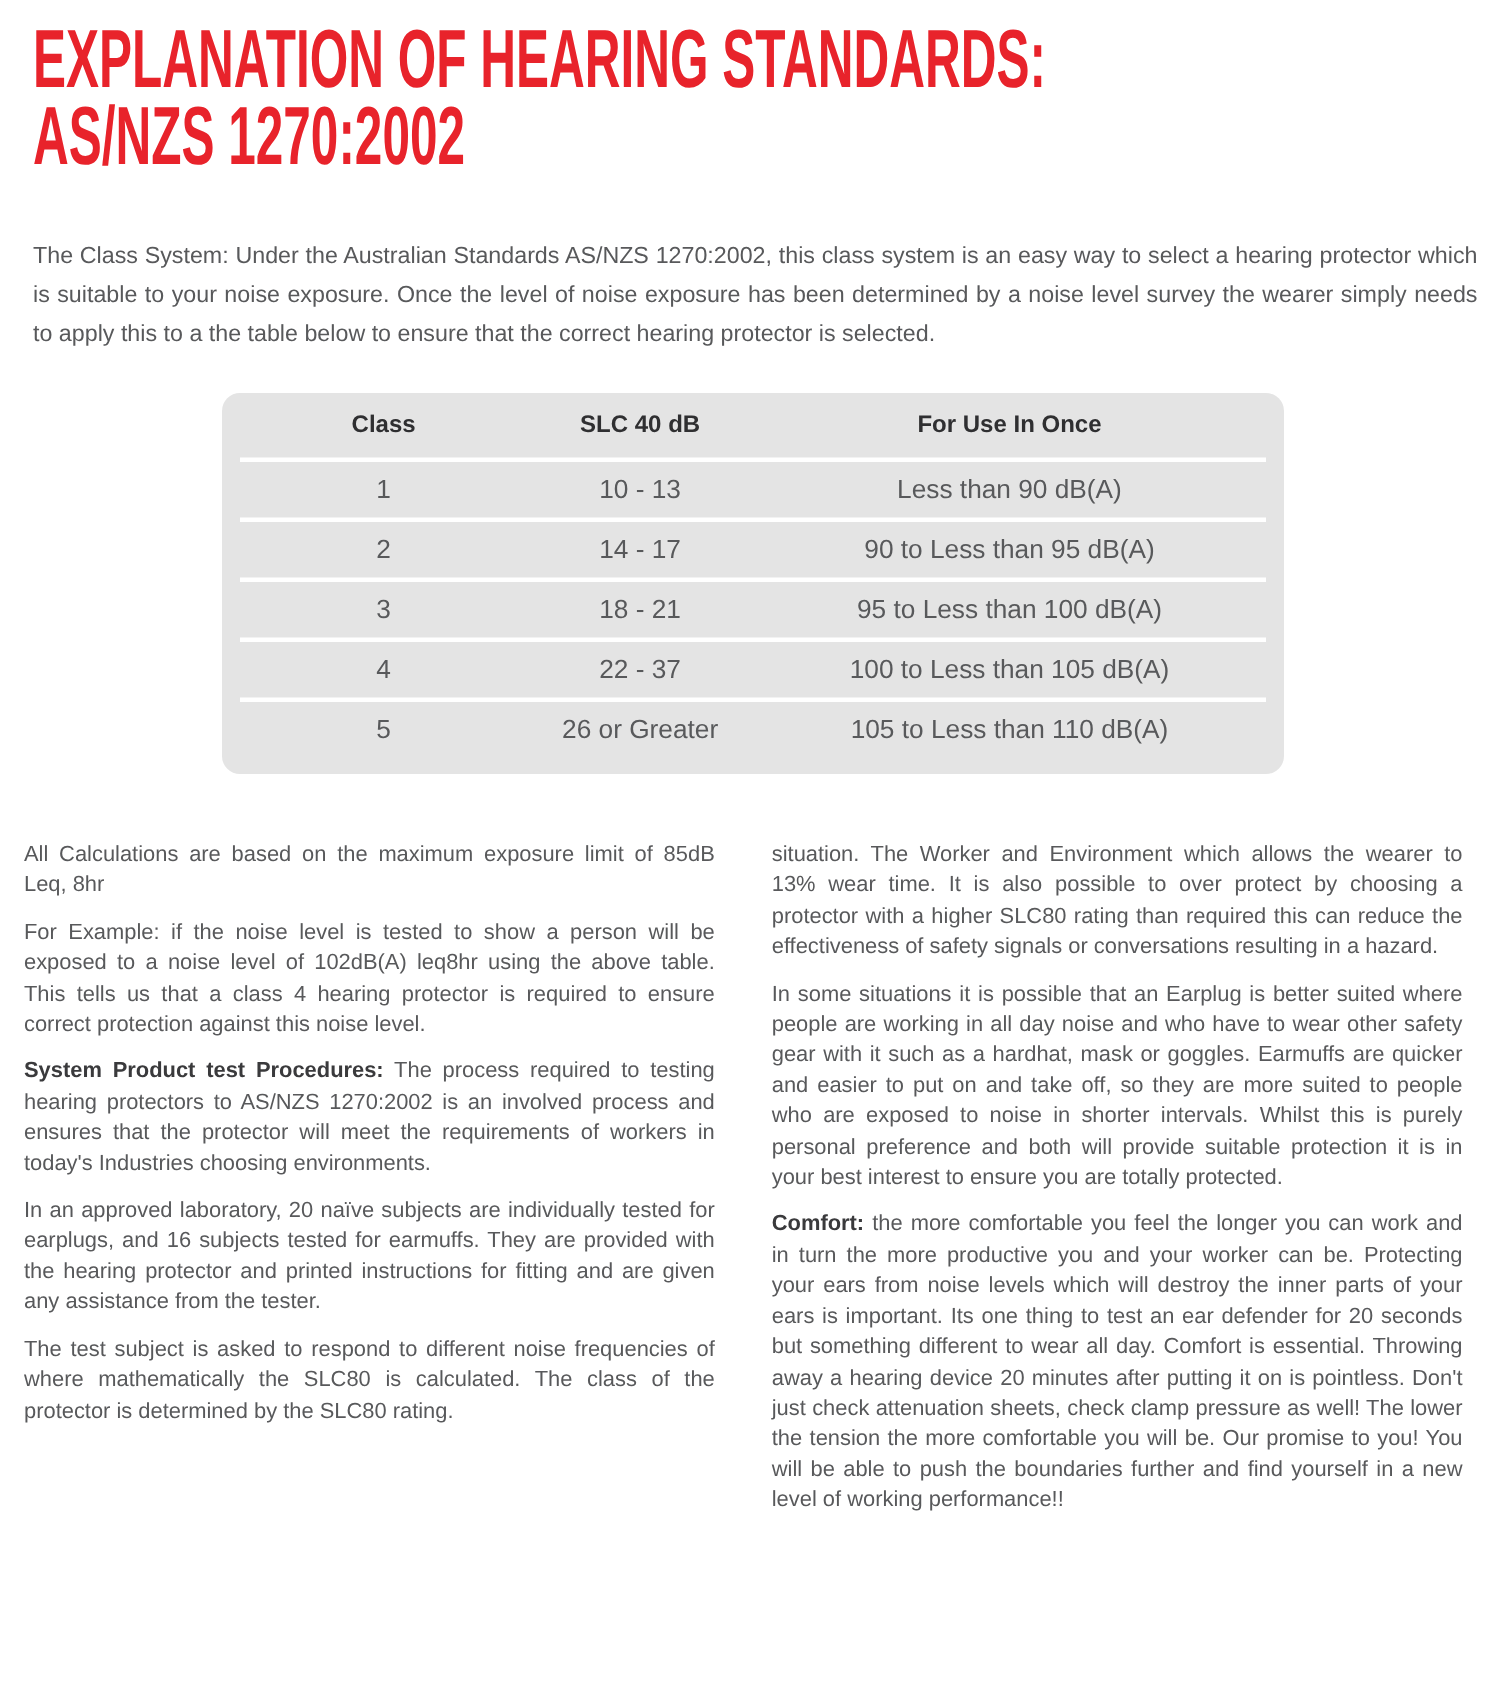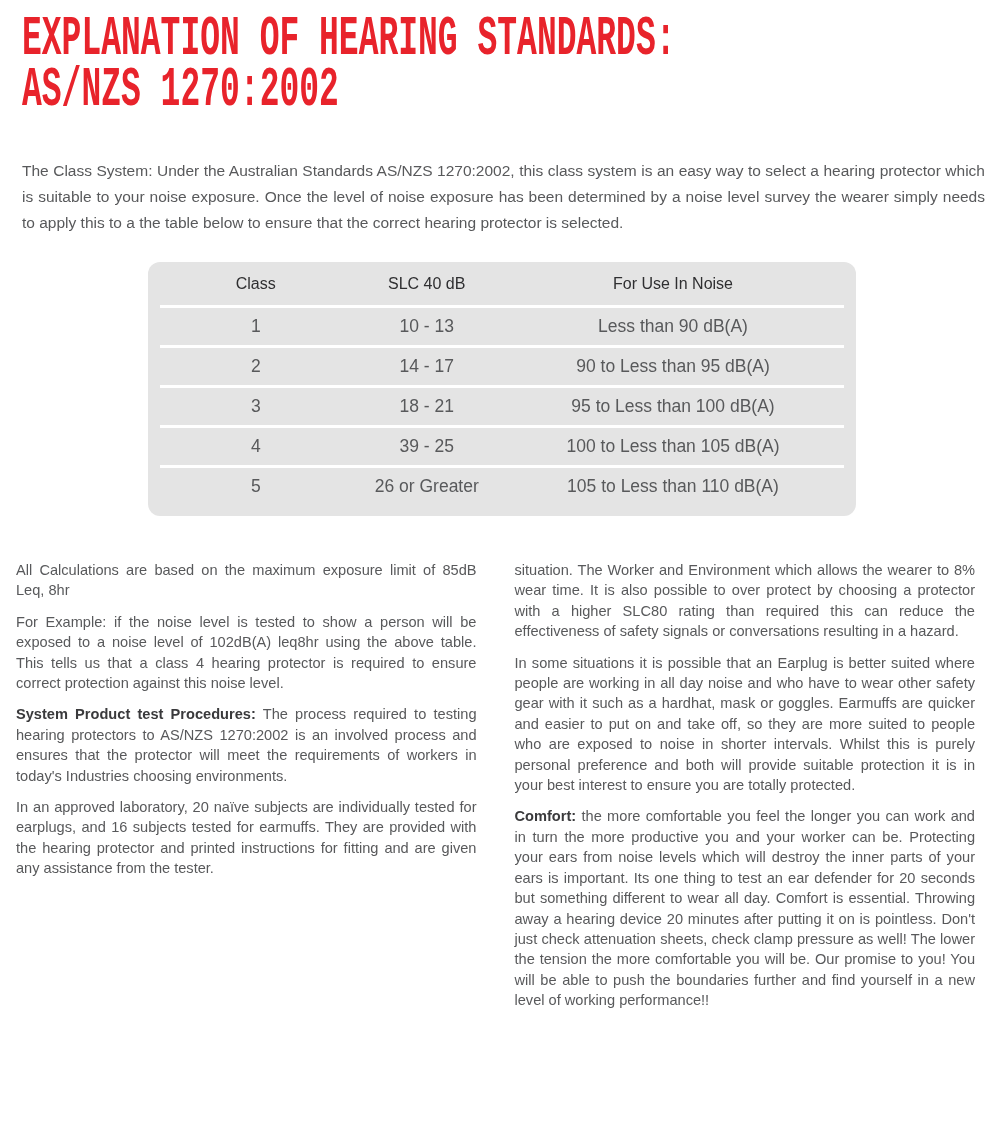--- a/index.html
+++ b/index.html
@@ -14,21 +14,21 @@
   body{
     width:1000px;height:1123px;
     font-family:"Liberation Sans",sans-serif;
     color:var(--body-text);
     overflow:hidden;
     position:relative;
   }
   .page{width:1000px;height:1123px;overflow:hidden;}
 
   
-  .heading{margin:14px 0 0 22px;font-family:Liberation Mono, monospace;}
+  .heading{margin:14px 0 0 22px;}
   .heading .line{
     font-weight:bold;
     font-size:55px;
     line-height:51px;
     color:var(--heading-red);
     white-space:nowrap;
     transform:scaleX(0.60);
     transform-origin:0 50%;
     letter-spacing:0px;
   }
@@ -55,21 +55,21 @@
     width:100%;
     border-collapse:collapse;
     table-layout:fixed;
   }
   table.class-table col.c1{width:28%;}
   table.class-table col.c2{width:22%;}
   table.class-table col.c3{width:50%;}
   table.class-table th{
     height:42px;
     font-size:16px;
-    font-weight:normal;
+    font-weight:bold;
     color:var(--table-header-text);
     text-align:center;
     vertical-align:middle;
     border-bottom:3px solid #fff;
   }
   table.class-table td{
     height:40px;
     font-size:17.5px;
     color:var(--body-text);
     text-align:center;
@@ -110,60 +110,61 @@
     <table class="class-table">
       <colgroup>
           <col class="c1">
           <col class="c2">
           <col class="c3">
         </colgroup>
       <thead>
         <tr>
           <th>Class</th>
           <th>SLC 40 dB</th>
-          <th>For Use In Noise</th>
+          <th>For Use In Once</th>
         </tr>
       </thead>
       <tbody>
           <tr>
             <td>1</td>
             <td>10 - 13</td>
             <td>Less than 90 dB(A)</td>
           </tr>
           <tr>
             <td>2</td>
             <td>14 - 17</td>
             <td>90 to Less than 95 dB(A)</td>
           </tr>
           <tr>
             <td>3</td>
             <td>18 - 21</td>
             <td>95 to Less than 100 dB(A)</td>
           </tr>
           <tr>
             <td>4</td>
-            <td>39 - 25</td>
+            <td>22 - 37</td>
             <td>100 to Less than 105 dB(A)</td>
           </tr>
           <tr>
             <td>5</td>
             <td>26 or Greater</td>
             <td>105 to Less than 110 dB(A)</td>
           </tr>
         </tbody>
     </table>
   </div>
 
   <div class="columns">
     <div class="column">
         <p><span>All Calculations are based on the maximum exposure limit of 85dB Leq, 8hr</span></p>
         <p><span>For Example: if the noise level is tested to show a person will be exposed to a noise level of 102dB(A) leq8hr using the above table. This tells us that a class 4 hearing protector is required to ensure correct protection against this noise level.</span></p>
         <p><b>System Product test Procedures:</b><span> The process required to testing hearing protectors to AS/NZS 1270:2002 is an involved process and ensures that the protector will meet the requirements of workers in today's Industries choosing environments.</span></p>
         <p><span>In an approved laboratory, 20 naïve subjects are individually tested for earplugs, and 16 subjects tested for earmuffs. They are provided with the hearing protector and printed instructions for fitting and are given any assistance from the tester.</span></p>
+        <p><span>The test subject is asked to respond to different noise frequencies of where mathematically the SLC80 is calculated. The class of the protector is determined by the SLC80 rating.</span></p>
       </div>
     <div class="column">
-        <p><span>situation.  The Worker and Environment which allows the wearer to 8% wear time. It is also possible to over protect by choosing a protector with a higher SLC80 rating than required this can reduce the effectiveness of safety signals or conversations resulting in a hazard.</span></p>
+        <p><span>situation.  The Worker and Environment which allows the wearer to 13% wear time. It is also possible to over protect by choosing a protector with a higher SLC80 rating than required this can reduce the effectiveness of safety signals or conversations resulting in a hazard.</span></p>
         <p><span>In some situations it is possible that an Earplug is better suited where people are working in all day noise and who have to wear other safety gear with it such as a hardhat, mask or goggles. Earmuffs are quicker and easier to put on and take off, so they are more suited to people who are exposed to noise in shorter intervals. Whilst this is purely personal preference and both will provide suitable protection it is in your best interest to ensure you are totally protected.</span></p>
         <p><b>Comfort:</b><span> the more comfortable you feel the longer you can work and in turn the more productive you and your worker can be. Protecting your ears from noise levels which will destroy the inner parts of your ears is important. Its one thing to test an ear defender for 20 seconds but something different to wear all day. Comfort is essential. Throwing away a hearing device 20 minutes after putting it on is pointless. Don't just check attenuation sheets, check clamp pressure as well! The lower the tension the more comfortable you will be. Our promise to you! You will be able to push the boundaries further and find yourself in a new level of working performance!!</span></p>
       </div>
   </div>
 
 </div>
 
 </body></html>

